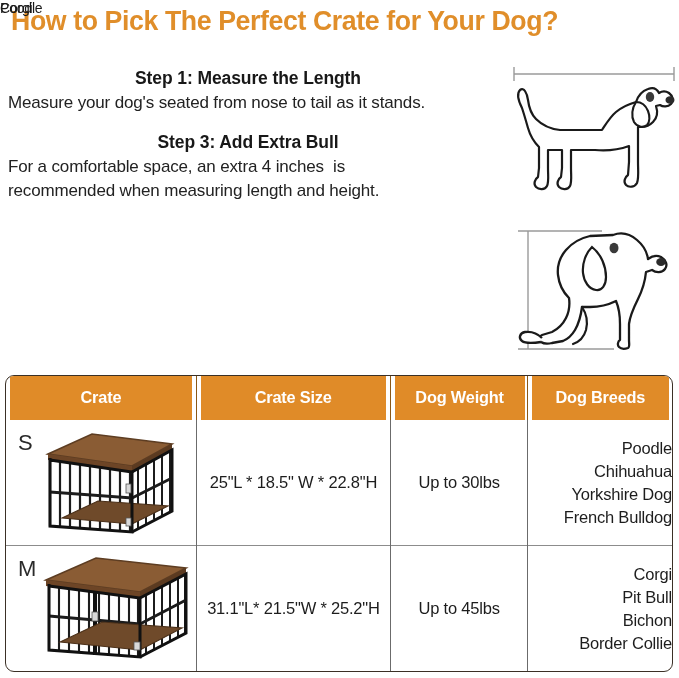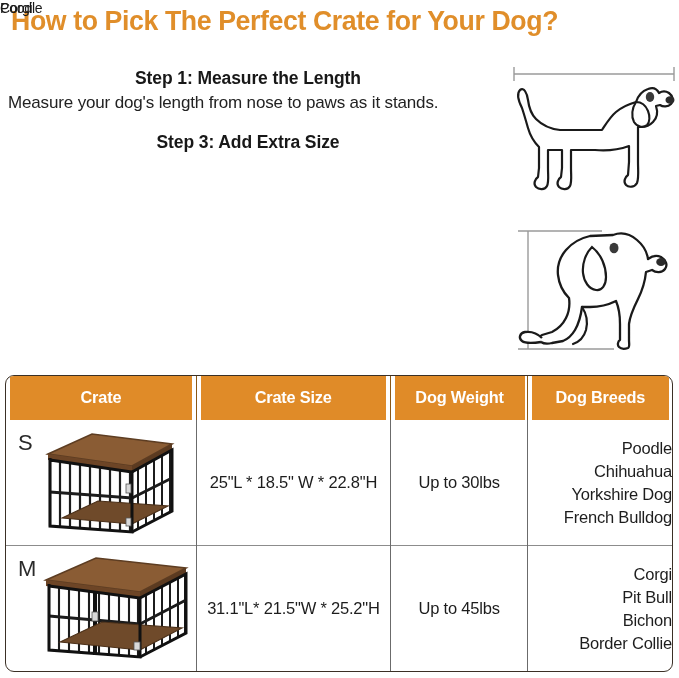--- a/index.html
+++ b/index.html
@@ -150,28 +150,30 @@
 </style>
 </head>
 <body>
 
 <div class="page-title">How to Pick The Perfect Crate for Your Dog?</div>
 
 <div class="steps">
 
   <div class="step-block">
     <div class="step-heading">Step 1: Measure the Length</div>
-    <div class="step-body">Measure your dog's length from nose to paws as it stands.</div>
+    <div class="step-body">Measure your dog's seated from nose to tail as it stands.</div>
   </div>
 
   <div class="step-block">
   </div>
 
   <div class="step-block">
-    <div class="step-heading">Step 3: Add Extra Size</div>
+    <div class="step-heading">Step 3: Add Extra Bull</div>
+    <div class="step-body">For a comfortable space, an extra 4 inches  is
+recommended when measuring length and height.</div>
   </div>
 
 </div>
 
 <div class="measure-label">Poodle</div>
 
 <div class="illus dog-standing">
   <svg width="180" height="155" viewBox="0 0 180 155" fill="none">
 
     <g stroke="#9a9a9a" stroke-width="1.4">

